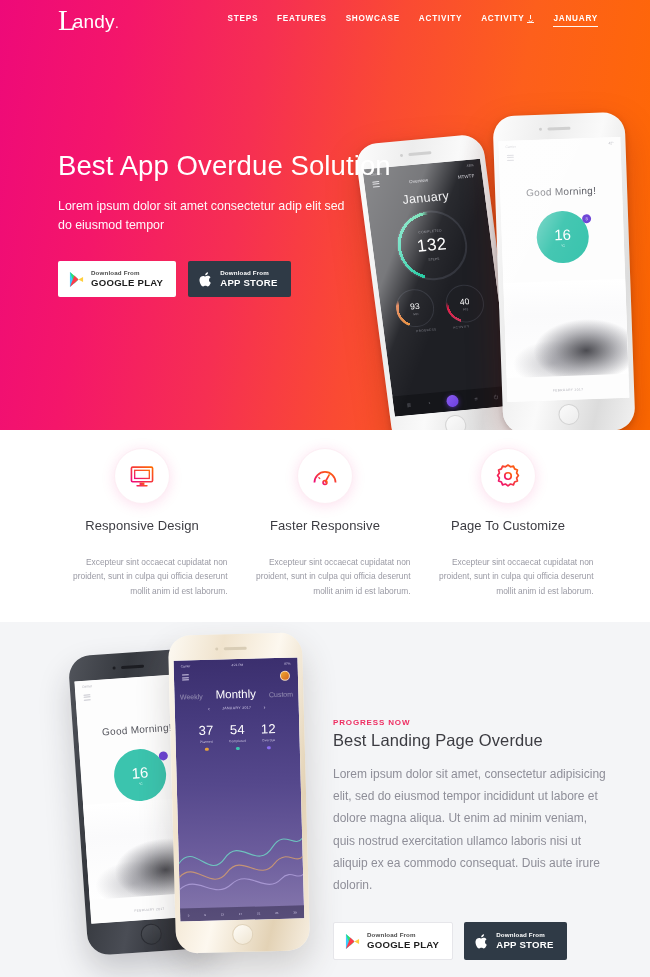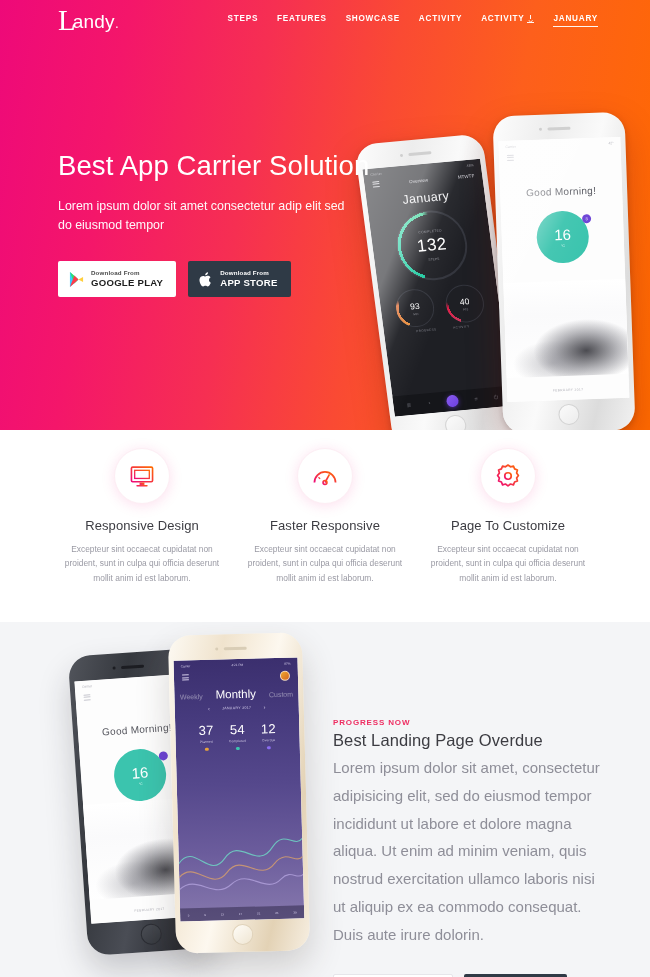--- a/index.html
+++ b/index.html
@@ -250,21 +250,21 @@
     width:56px; height:56px; margin:0 auto; border-radius:50%;
     background:#fff; border:1px solid #fdeef4;
     box-shadow:0 2px 14px rgba(238,9,121,.13);
     display:flex; align-items:center; justify-content:center;
   }
   .feat-ico { width:26px; height:26px; }
   .feat-title {
     margin-top:14px; font-size:13px; font-weight:400; color:#3c3c42; letter-spacing:.1px;
   }
   .feat-desc {
-    margin-top:9px; font-size:8.4px; line-height:1.72; color:#9a9aa4;
+    margin-top:22px; font-size:8.4px; line-height:1.72; color:#9a9aa4;text-align:right;
   }
 
   
   .showcase {
     position:relative; background:#f4f5f7; height:355px; overflow:hidden;
   }
   .sc-phones { position:absolute; left:78px; top:8px; width:230px; height:347px; }
   #phone-dark {
     position:absolute; left:0; top:22px; width:128px; height:300px;
     transform:rotate(-4deg);
@@ -329,21 +329,21 @@
   }
 
   .sc-copy { position:absolute; left:333px; top:718px; width:275px; }
   .avail {
     font-size:8px; font-weight:bold; color:#ee2e62; letter-spacing:.85px;
   }
   .sc-title {
     margin-top:4px; font-size:16.5px; font-weight:400; color:#3c3c42; letter-spacing:.1px;
   }
   .sc-desc {
-    margin-top:4px; font-size:15px; line-height:1.85; color:#8e8e98;
+    margin-top:13px; font-size:12px; line-height:1.85; color:#8e8e98;
   }
   .sc-btns { display:flex; gap:11px; margin-top:26px; }
   .sc-btns .store-btn.light { border:1px solid #e6e6ea; }
 </style>
 </head>
 <body>
 
 <div class="page">
 
   <section class="hero">
@@ -371,21 +371,21 @@
               <i class="dl-base"></i>
             </span>
         </a>
         <a class="nav-item active" href="#">
             <span>JANUARY</span>
           </a>
       </div>
     </nav>
 
     <div class="hero-copy">
-      <h1 class="hero-title">Best App Carrier Solution</h1>
+      <h1 class="hero-title">Best App Overdue Solution</h1>
       <p class="hero-sub">Lorem ipsum dolor sit amet consectetur adip elit sed do eiusmod tempor</p>
       <div class="hero-btns">
 
         <a class="store-btn light" href="#">
           <svg class="gplay-ico" viewBox="0 0 48 52">
             <path d="M3 2 L30 26 L3 50 Z" fill="#3bccff"></path>
             <path d="M3 2 L30 26 L3 50 Z" fill="none"></path>
             <path d="M3 2 L30 26 L17 39 Z" fill="#32e06a"></path>
             <path d="M3 50 L30 26 L17 13 Z" fill="#ff3b4b"></path>
             <path d="M30 26 L45 18 L45 34 Z" fill="#ffcf3d"></path>

